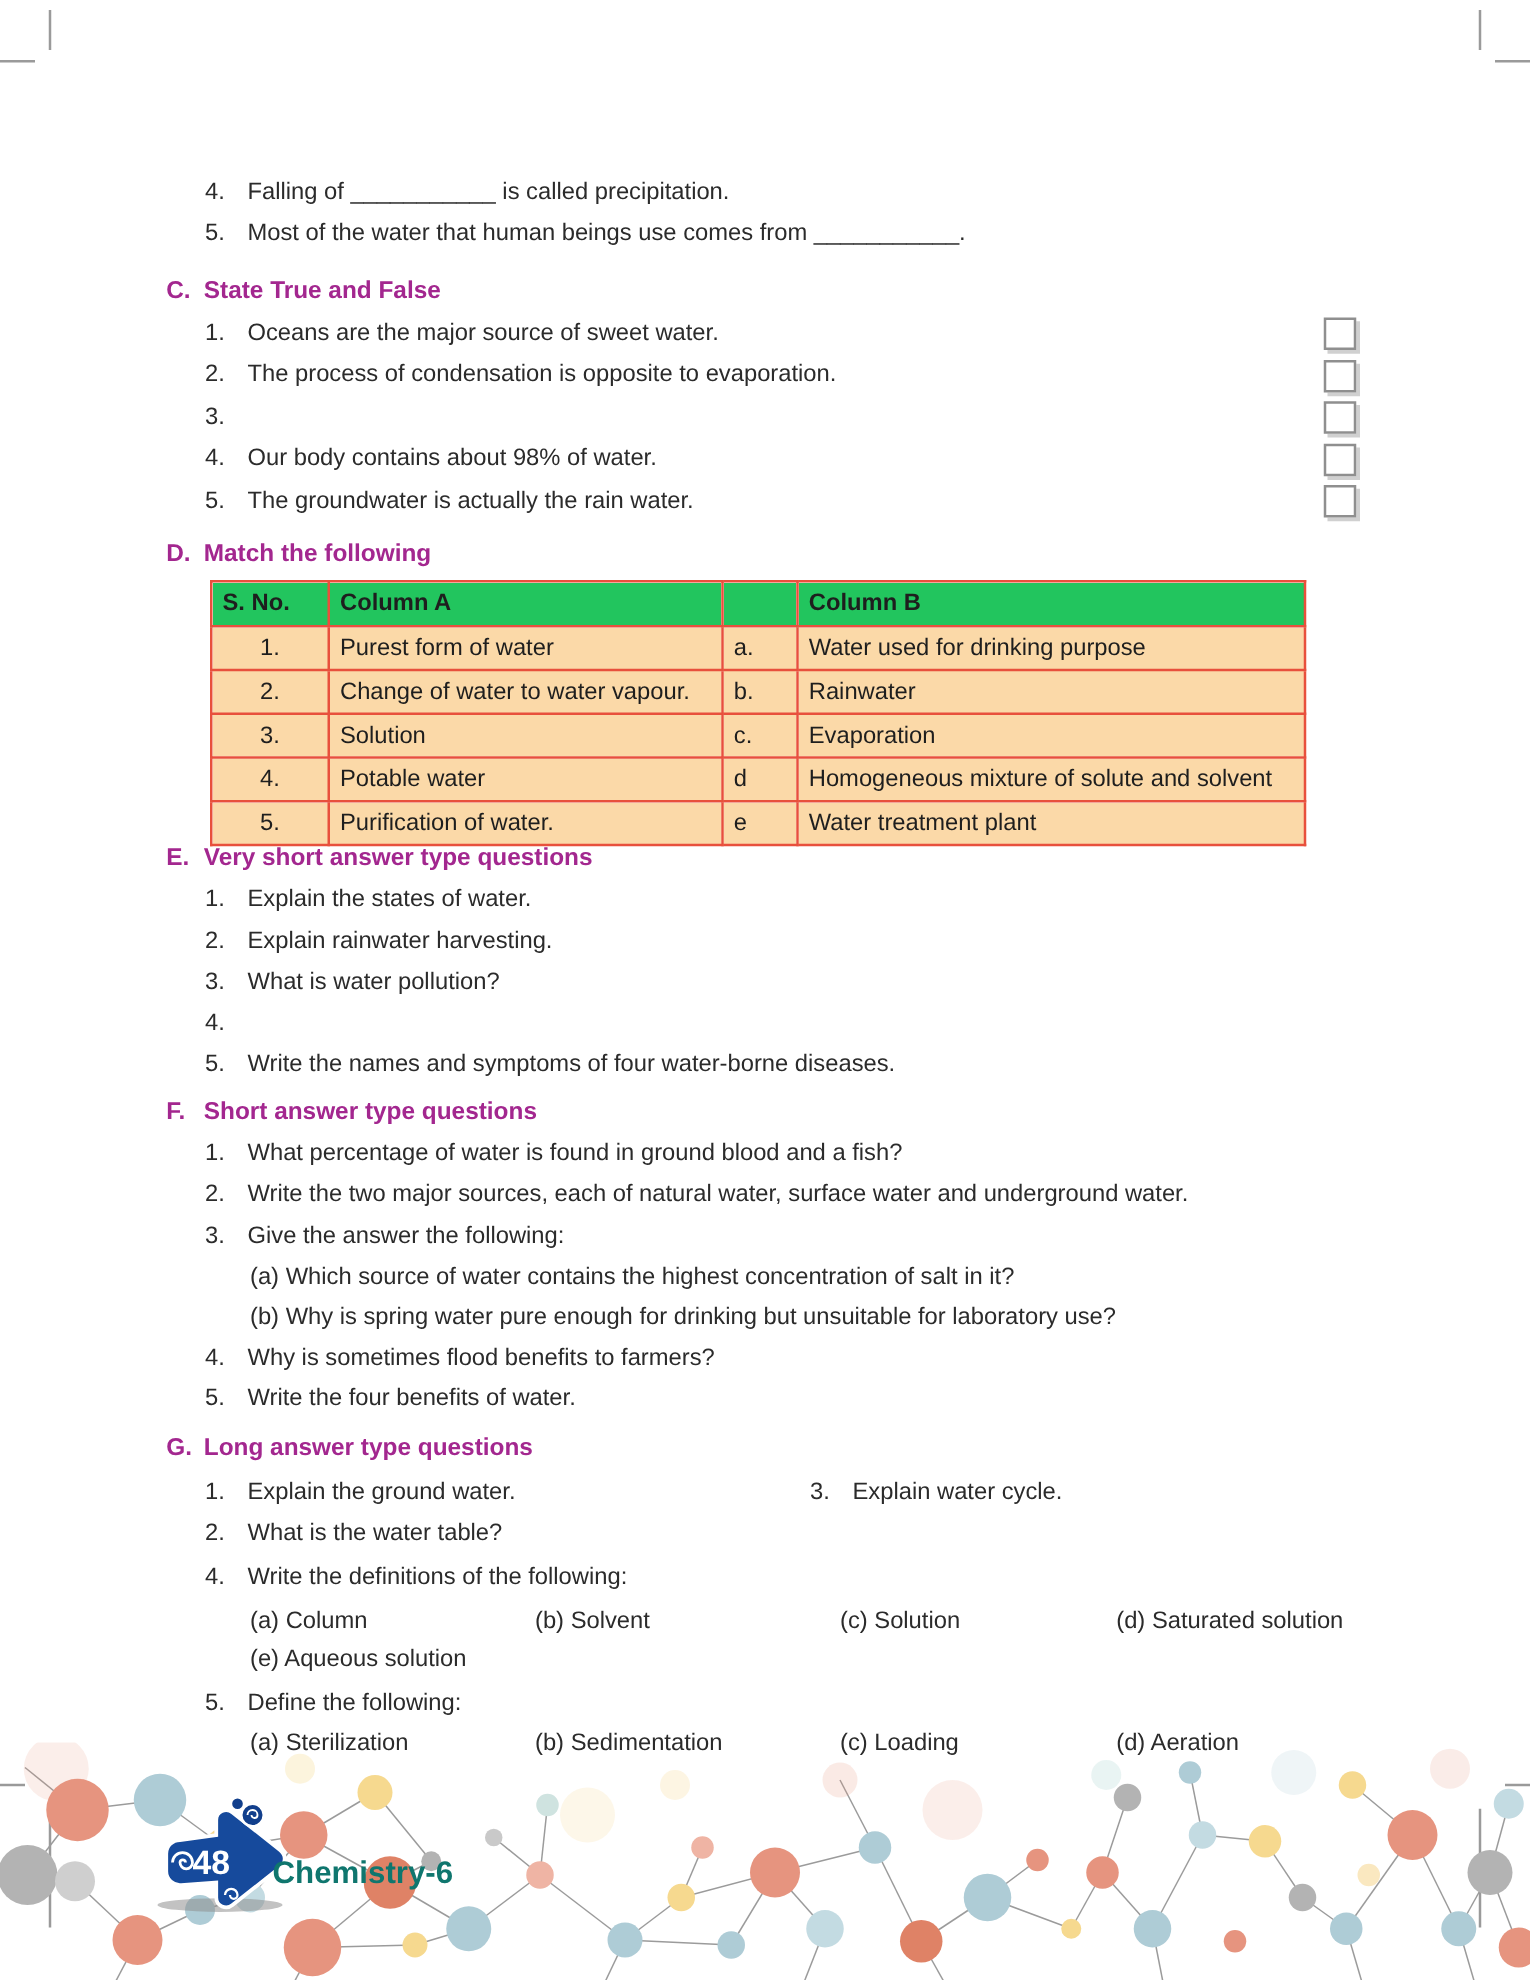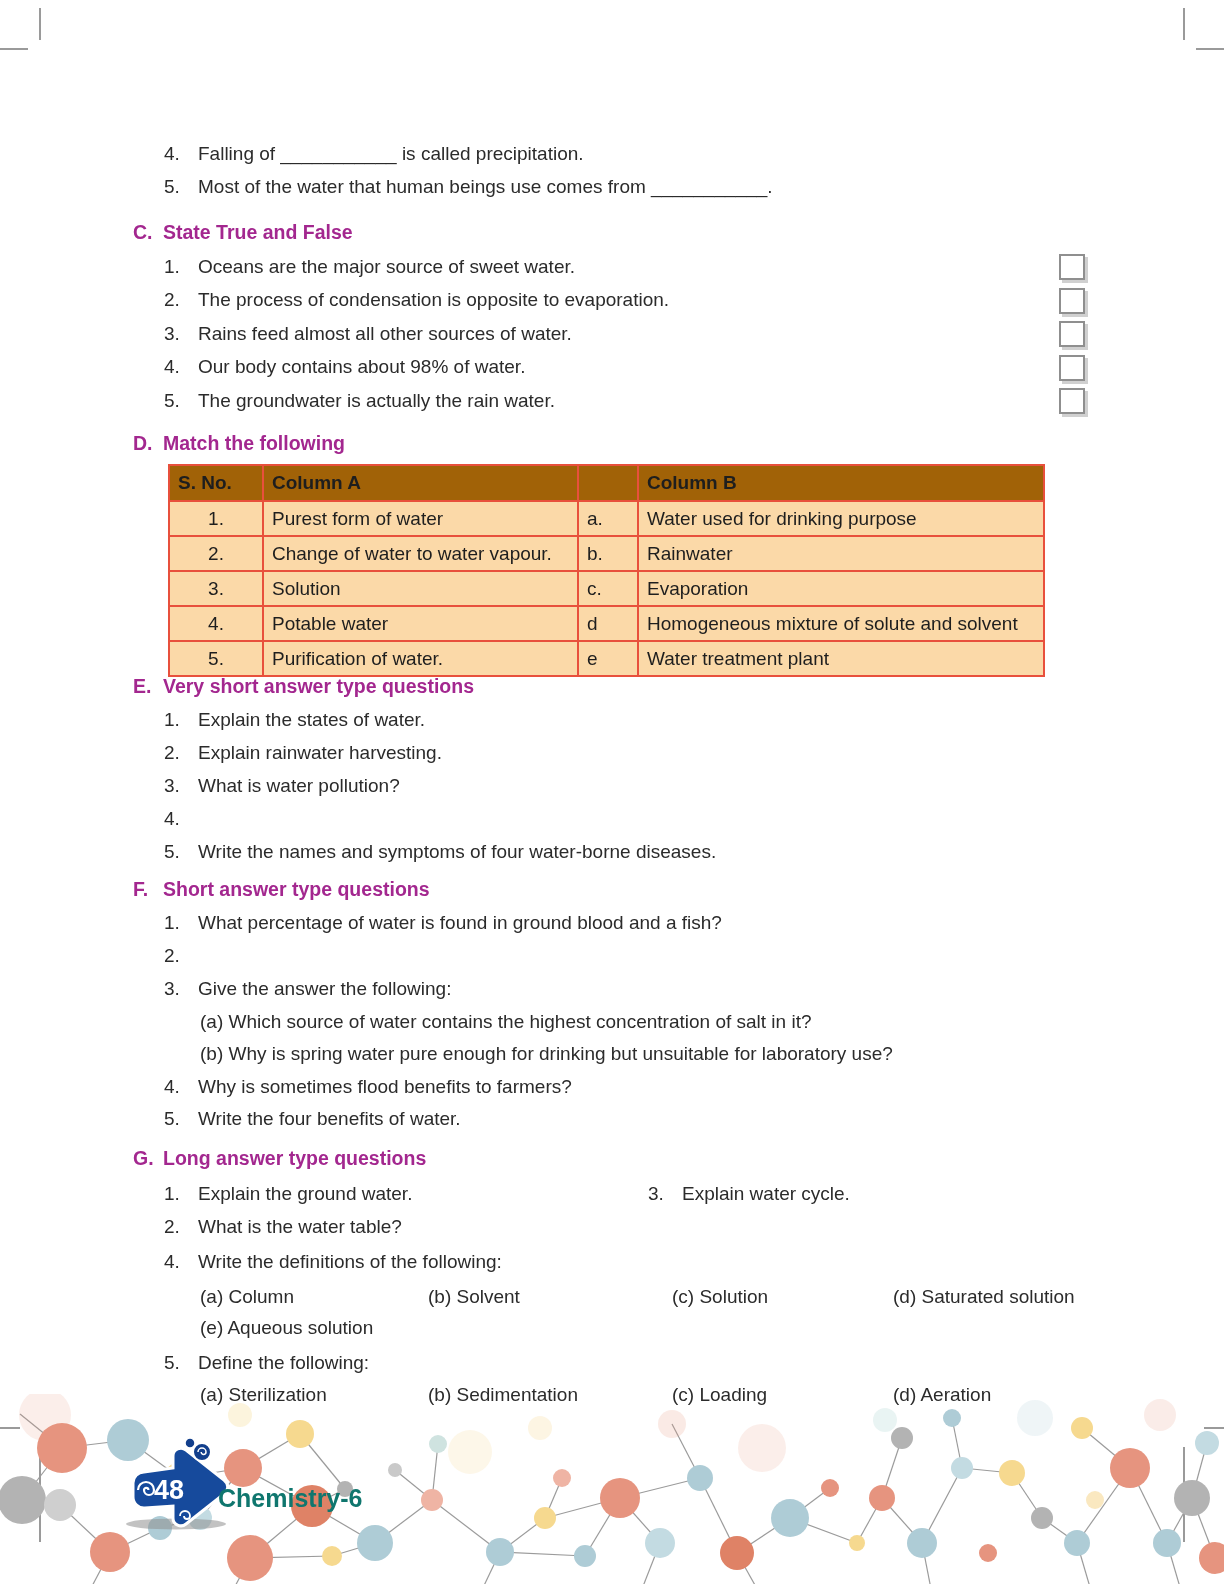--- a/index.html
+++ b/index.html
@@ -12,21 +12,21 @@
   .line{position:absolute;left:0;top:0;height:26px;width:1224px;font-size:19px;white-space:nowrap;}
   .line .num{position:absolute;left:164px;top:0;}
   .line .txt{position:absolute;left:198px;top:0;}
   .line .sub{left:200px;}
   .sec-head{position:absolute;left:0;width:1224px;font-size:19.5px;font-weight:bold;color:#a3278f;white-space:nowrap;}
   .sec-head .letter{position:absolute;left:133px;}
   .sec-head .title{position:absolute;left:163px;}
   .cb{position:absolute;left:1059px;width:22px;height:22px;background:#fff;border:2px solid #8f8f8f;box-shadow:3px 3px 0 rgba(170,170,170,.55);z-index:3;}
   table.match{position:absolute;left:168px;top:464px;width:875px;border-collapse:collapse;font-size:19px;color:#1e1e1e;table-layout:fixed;}
   table.match th,table.match td{border:2px solid #e8503c;padding:2px 8px;height:29px;overflow:hidden;white-space:nowrap;}
-  table.match th{background:#a16207;text-align:left;font-weight:bold;height:30px;}
+  table.match th{background:#22c55e;text-align:left;font-weight:bold;height:30px;}
   table.match td{background:#fbd9a8;}
   table.match td.c-sno{text-align:center;}
   .gopt{position:absolute;top:0;font-size:19px;white-space:nowrap;}
   .footer-label{position:absolute;left:218px;top:1484px;font-size:25px;font-weight:600;color:#0f766e;z-index:4;white-space:nowrap;}
   .page-num{position:absolute;left:146px;top:1475px;width:46px;text-align:center;font-size:27px;font-weight:bold;color:#ffffff;z-index:5;}
   .badge-svg{position:absolute;left:118px;top:1436px;z-index:4;}
   .pattern-svg{position:absolute;left:0;top:1394px;z-index:1;pointer-events:none;}
 </style>
 </head>
 <body>
@@ -187,21 +187,20 @@
   <div class="line" style="top:256px">
     <span class="num">1.</span>
     <span class="txt">Oceans are the major source of sweet water.</span>
   </div>
   <div class="line" style="top:289px">
     <span class="num">2.</span>
     <span class="txt">The process of condensation is opposite to evaporation.</span>
   </div>
   <div class="line" style="top:323px">
     <span class="num">3.</span>
-    <span class="txt">Rains feed almost all other sources of water.</span>
   </div>
   <div class="line" style="top:356px">
     <span class="num">4.</span>
     <span class="txt">Our body contains about 98% of water.</span>
   </div>
   <div class="line" style="top:390px">
     <span class="num">5.</span>
     <span class="txt">The groundwater is actually the rain water.</span>
   </div>
   <div class="cb" style="top:254px"></div>
@@ -288,20 +287,21 @@
   <div class="sec-head" style="top:878px">
     <span class="letter">F.</span>
     <span class="title">Short answer type questions</span>
   </div>
   <div class="line" style="top:912px">
     <span class="num">1.</span>
     <span class="txt">What percentage of water is found in ground blood and a fish?</span>
   </div>
   <div class="line" style="top:945px">
     <span class="num">2.</span>
+    <span class="txt">Write the two major sources, each of natural water, surface water and underground water.</span>
   </div>
   <div class="line" style="top:978px">
     <span class="num">3.</span>
     <span class="txt">Give the answer the following:</span>
   </div>
   <div class="line" style="top:1011px">
     <span class="txt sub">(a) Which source of water contains the highest concentration of salt in it?</span>
   </div>
   <div class="line" style="top:1043px">
     <span class="txt sub">(b) Why is spring water pure enough for drinking but unsuitable for laboratory use?</span>

